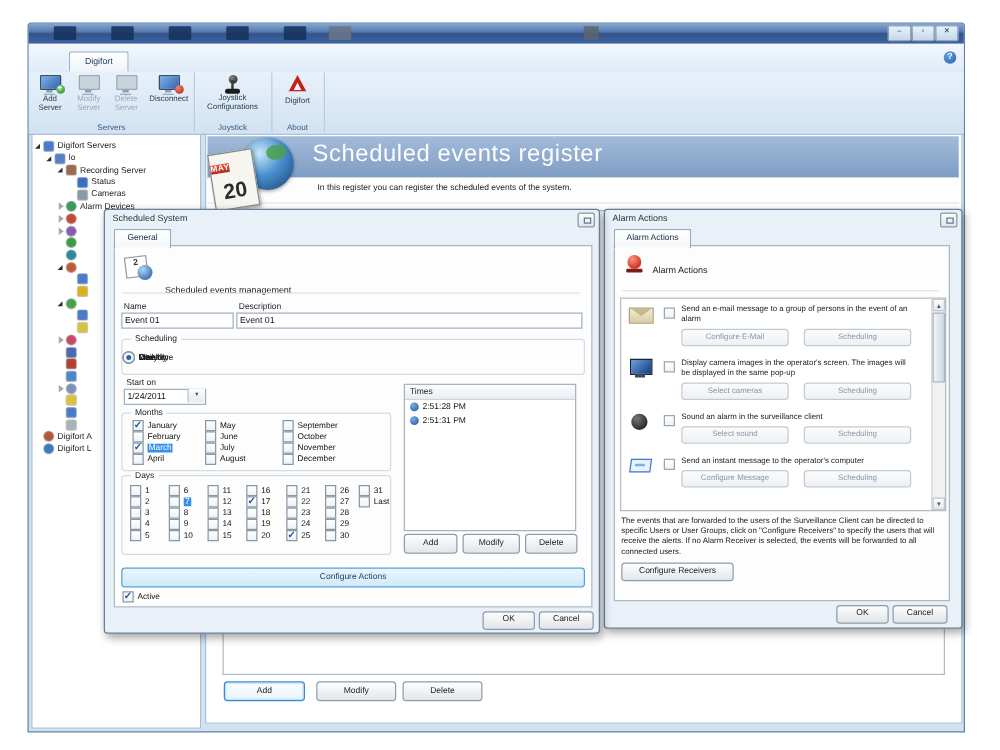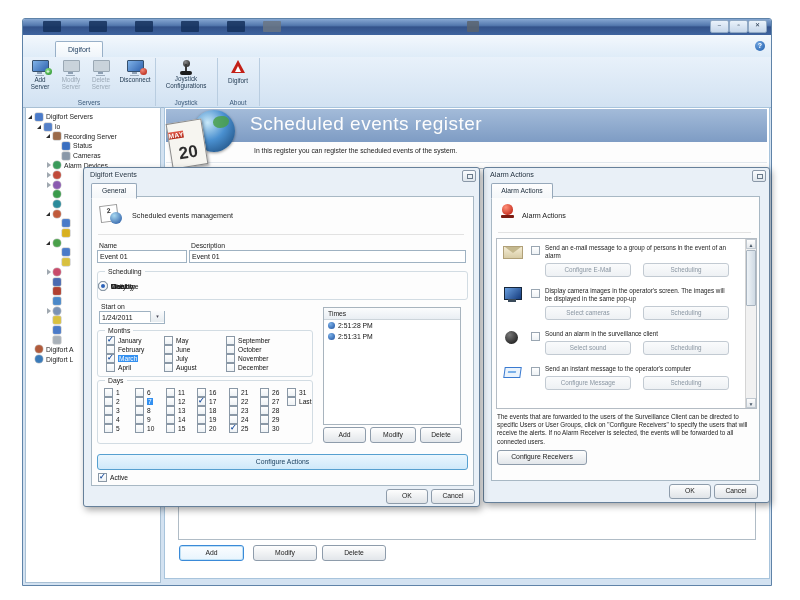--- a/index.html
+++ b/index.html
@@ -377,30 +377,30 @@
       </span>
     </div>
     <div id="listbox"></div>
     <div class="pbtn focus" style="left:14px;top:437px;width:63px">Add</div>
     <div class="pbtn" style="left:88px;top:437px;width:62px">Modify</div>
     <div class="pbtn" style="left:157px;top:437px;width:62px">Delete</div>
   </div>
 </div>
 
 <div class="dlg" style="left:83px;top:167px;width:395px;height:338px;z-index:20">
-  <div class="dtitle">Digifort Events</div>
+  <div class="dtitle">Scheduled System</div>
   <div class="dclose"></div>
   <div class="dtab" style="left:7px;top:15px;width:44px">General</div>
   <div class="dpanel" style="left:7px;top:28px;width:381px;height:288px">
 
     <div class="minical" style="position:absolute;left:8px;top:7px">
       <span class="card"><span class="top"></span><span class="n" style="display:block">2</span></span>
         <span class="g"></span>
     </div>
-    <div class="flabel" style="left:40px;top:14px;font-size:7.2px">Scheduled events management</div>
+    <div class="flabel" style="left:40px;top:30px;font-size:7.2px">Scheduled events management</div>
     <div class="fsep" style="left:6px;top:37px;width:366px"></div>
 
     <div class="flabel" style="left:7px;top:45px">Name</div>
     <input class="finput" style="left: 5px; top: 53px; width: 90px;" readonly="" value="Event 01">
     <div class="flabel" style="left:99px;top:45px">Description</div>
     <input class="finput" style="left: 97px; top: 53px; width: 277px;" readonly="" value="Event 01">
 
     <div class="gbox" style="left:5px;top:74px;width:369px;height:27px">
       <span class="gleg">Scheduling</span>
       <div>

